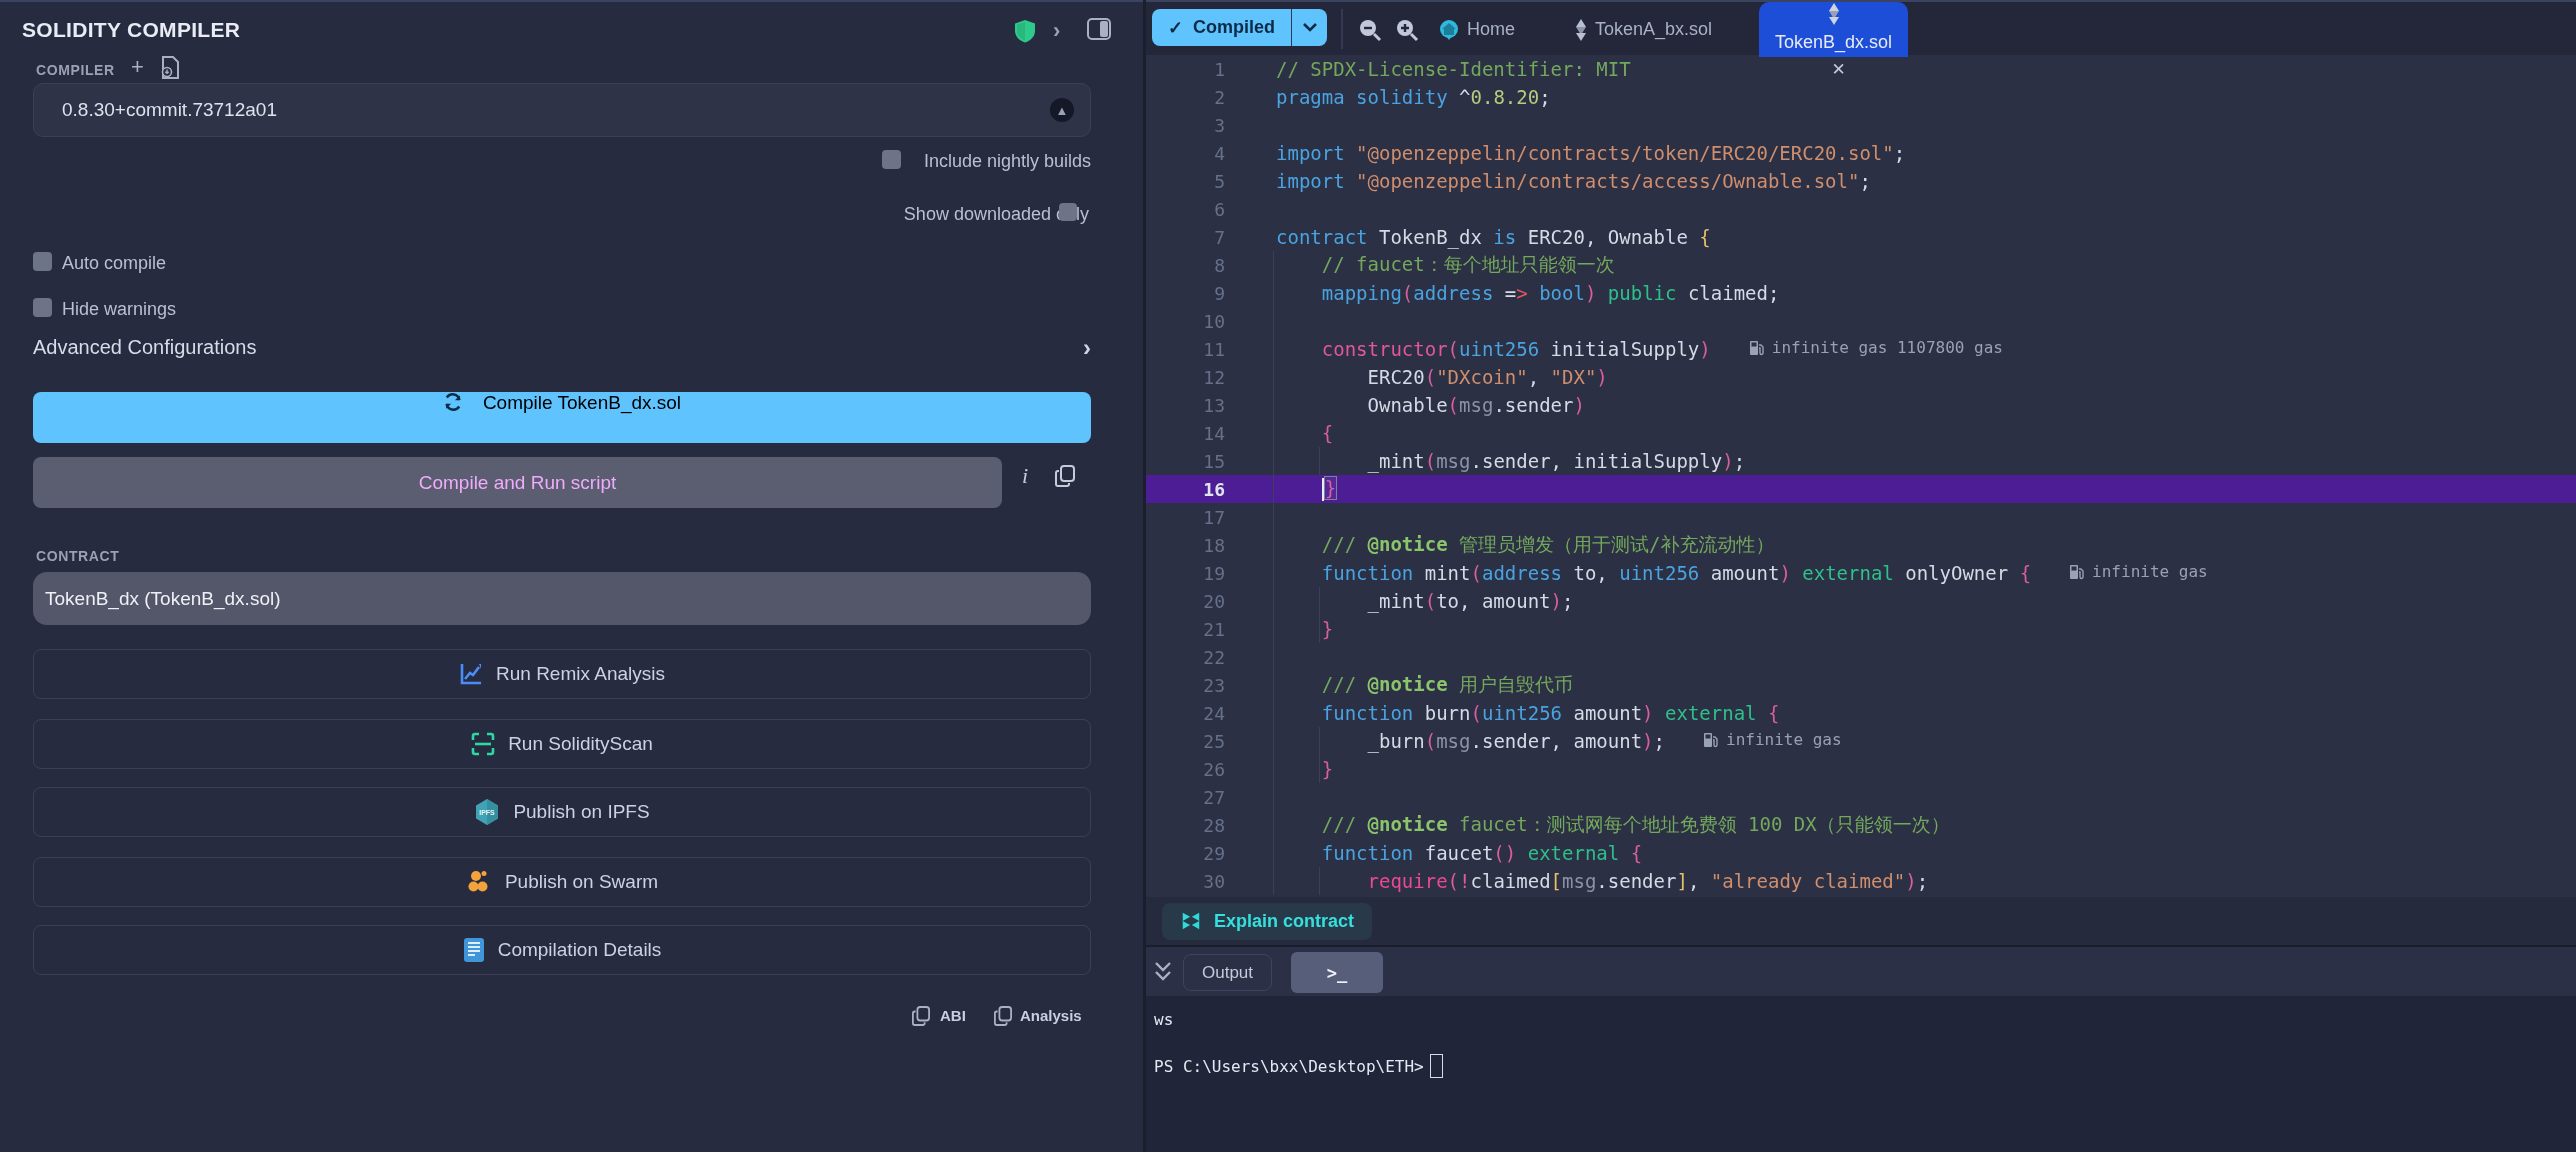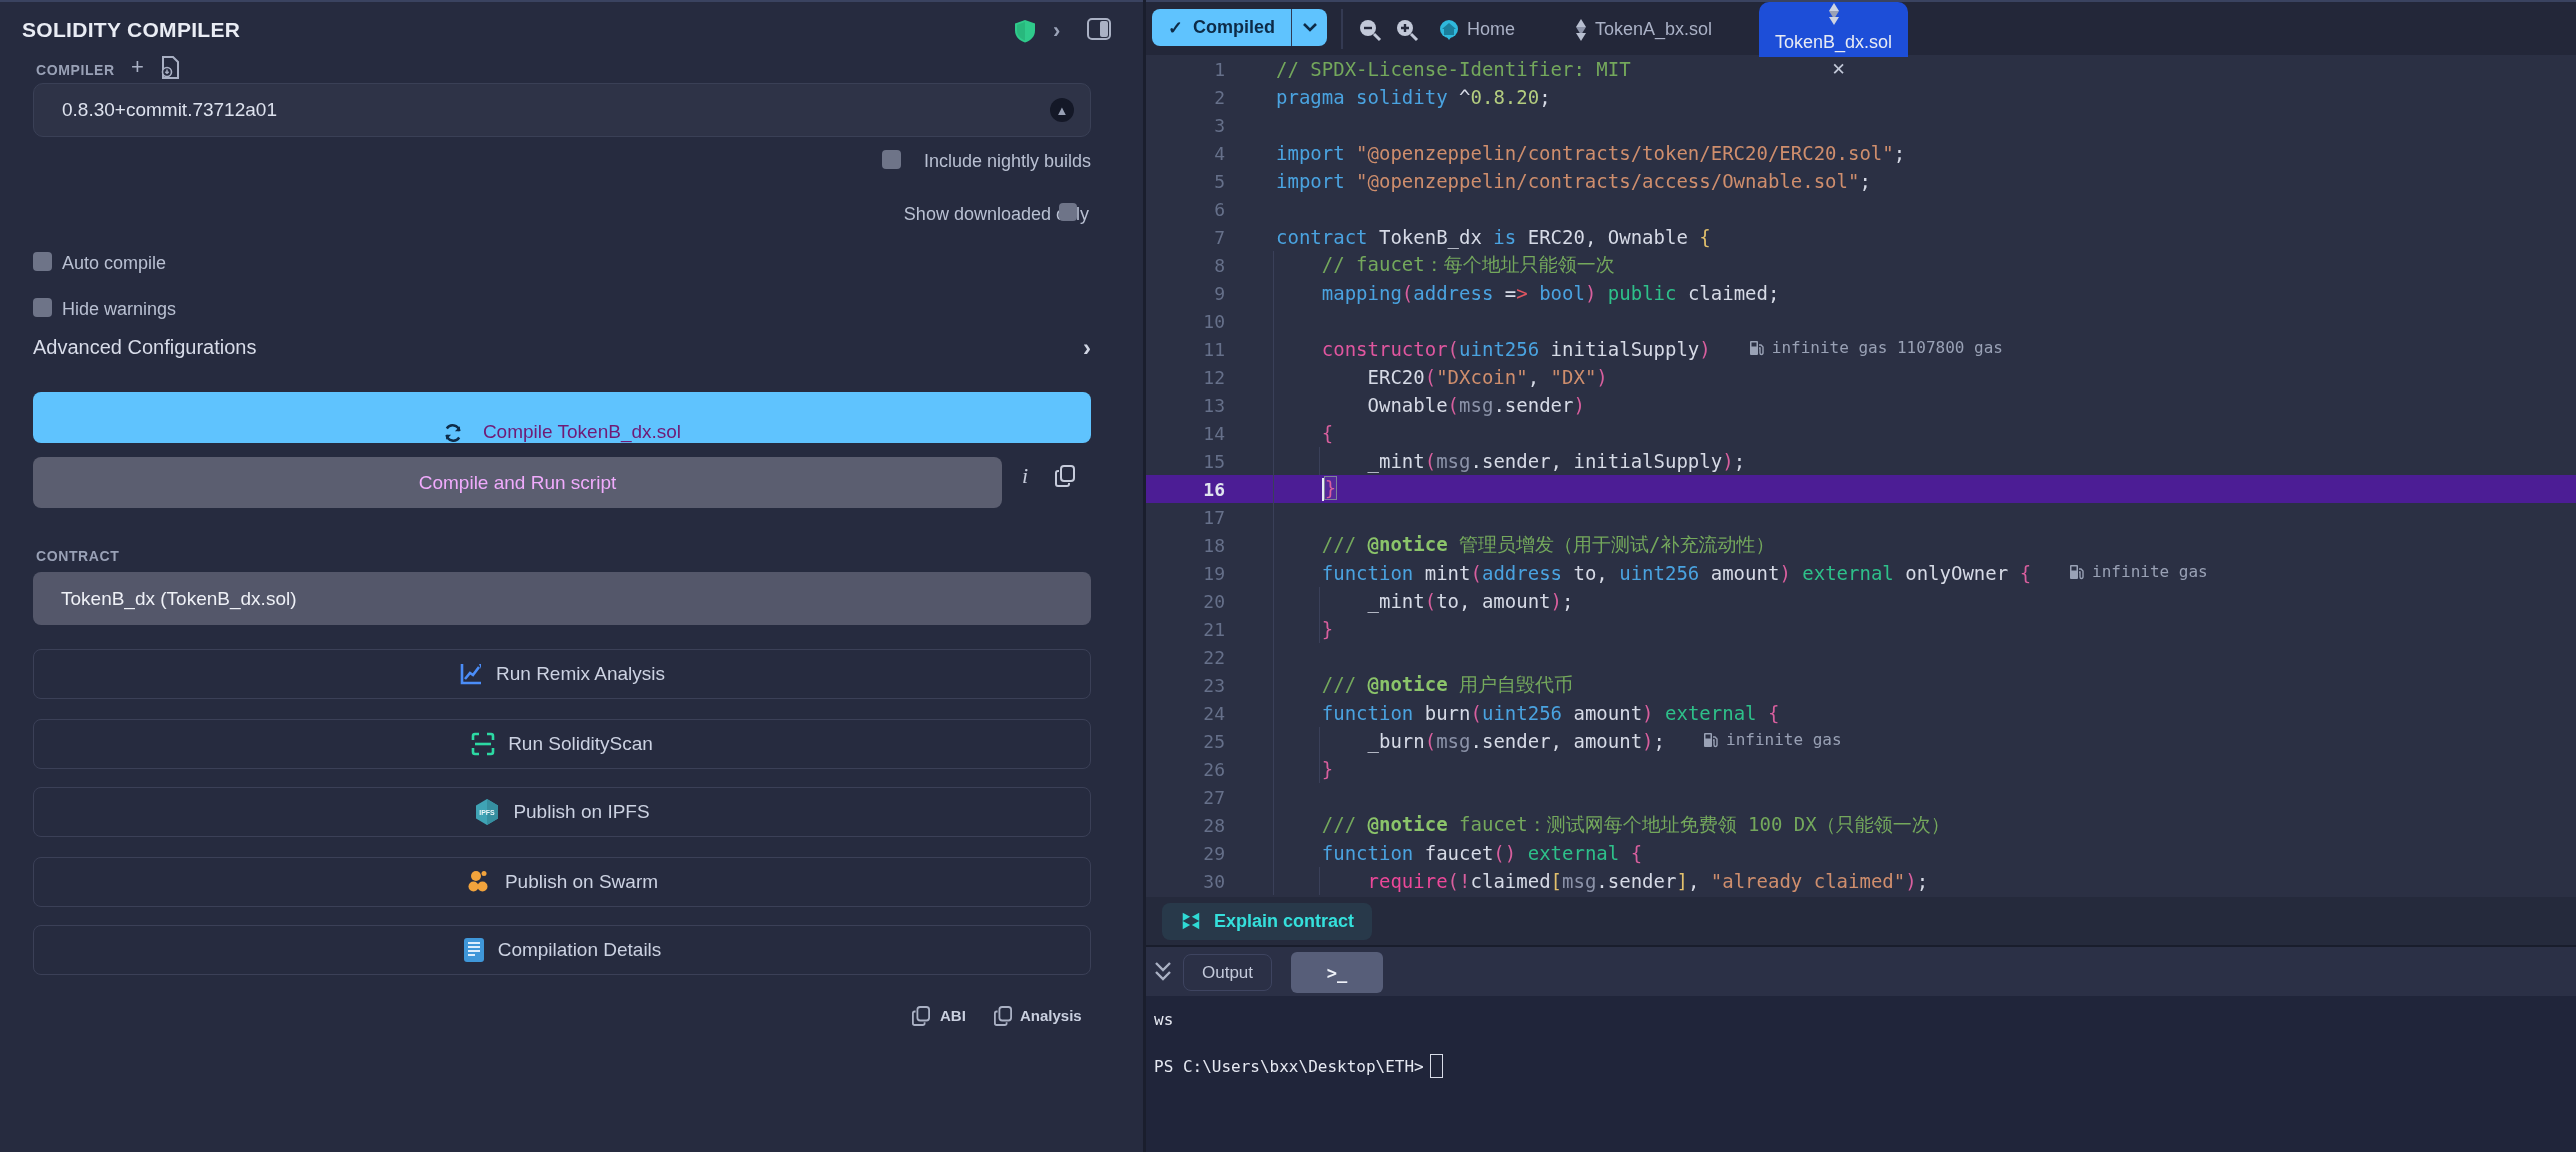--- a/index.html
+++ b/index.html
@@ -14,28 +14,28 @@
   .sec-label { font-size:14px; color:#99a1b6; letter-spacing:0.6px; font-weight:700; }
   .select-box { background:#2e3347; border:1px solid #3a4056; border-radius:10px; color:#dde2ee;
     font-size:19px; display:flex; align-items:center; padding:0 16px 0 28px; }
   .select-box .grow { flex:1; }
   .sel-circle { width:24px; height:24px; border-radius:50%; background:#141827; color:#99a1b6;
     display:flex; align-items:center; justify-content:center; font-size:13px; }
   .checkbox { width:19px; height:19px; border-radius:4px; background:#6e7488; }
   .cb-label { font-size:18px; color:#b9c0d2; line-height:20px; }
   .adv-label { font-size:20px; color:#d8dce9; }
   .chev { color:#cfd4e2; font-size:20px; font-weight:700; }
-  .btn-primary { background:#5fc3fe; border-radius:8px; color:#701a75; font-size:19px;
-    display:flex; align-items:flex-end; justify-content:center; gap:20px; cursor:pointer; }
+  .btn-primary { background:#5fc3fe; border-radius:8px; color:#000000; font-size:19px;
+    display:flex; align-items:flex-start; justify-content:center; gap:20px; cursor:pointer; }
   .btn-gray { background:#5b5e70; border-radius:8px; color:#f0abfc; font-size:19px;
     display:flex; align-items:center; justify-content:center; cursor:pointer; }
   .btn-outline { background:transparent; border:1.5px solid #3b4057; border-radius:8px; color:#ccd2e2;
     font-size:19px; display:flex; align-items:center; justify-content:center; gap:13px; cursor:pointer; }
-  .contract-sel { background:#54576a; border-radius:8px; color:#eef0f6; font-size:19px;
-    display:flex; align-items:center; padding:0 28px; }
+  .contract-sel { background:#54576a; border-radius:14px; color:#eef0f6; font-size:19px;
+    display:flex; align-items:center; padding:0 12px; }
   .mini-label { font-size:15px; font-weight:700; color:#c9cfdf; }
 
   
   #divider { left:1143px; top:0; width:3px; height:1153px; background:#1a1e2d; }
   #editor { left:1146px; top:0; width:1430px; height:1153px; background:#2b3044; }
   #tabbar { left:0; top:0; width:100%; height:55px; background:#232739; border-top:2px solid #3a4360; }
   #btn-compiled { left:6px; top:7px; height:37px; display:flex; border-radius:8px; overflow:hidden; cursor:pointer; }
   #btn-compiled .main { background:#5fc3fe; color:#0d2b47; font-weight:700; font-size:18px;
     display:flex; align-items:center; gap:10px; padding:0 16px; }
   #btn-compiled .caret { background:#5fc3fe; border-left:1px solid #2e3a55; width:36px;

